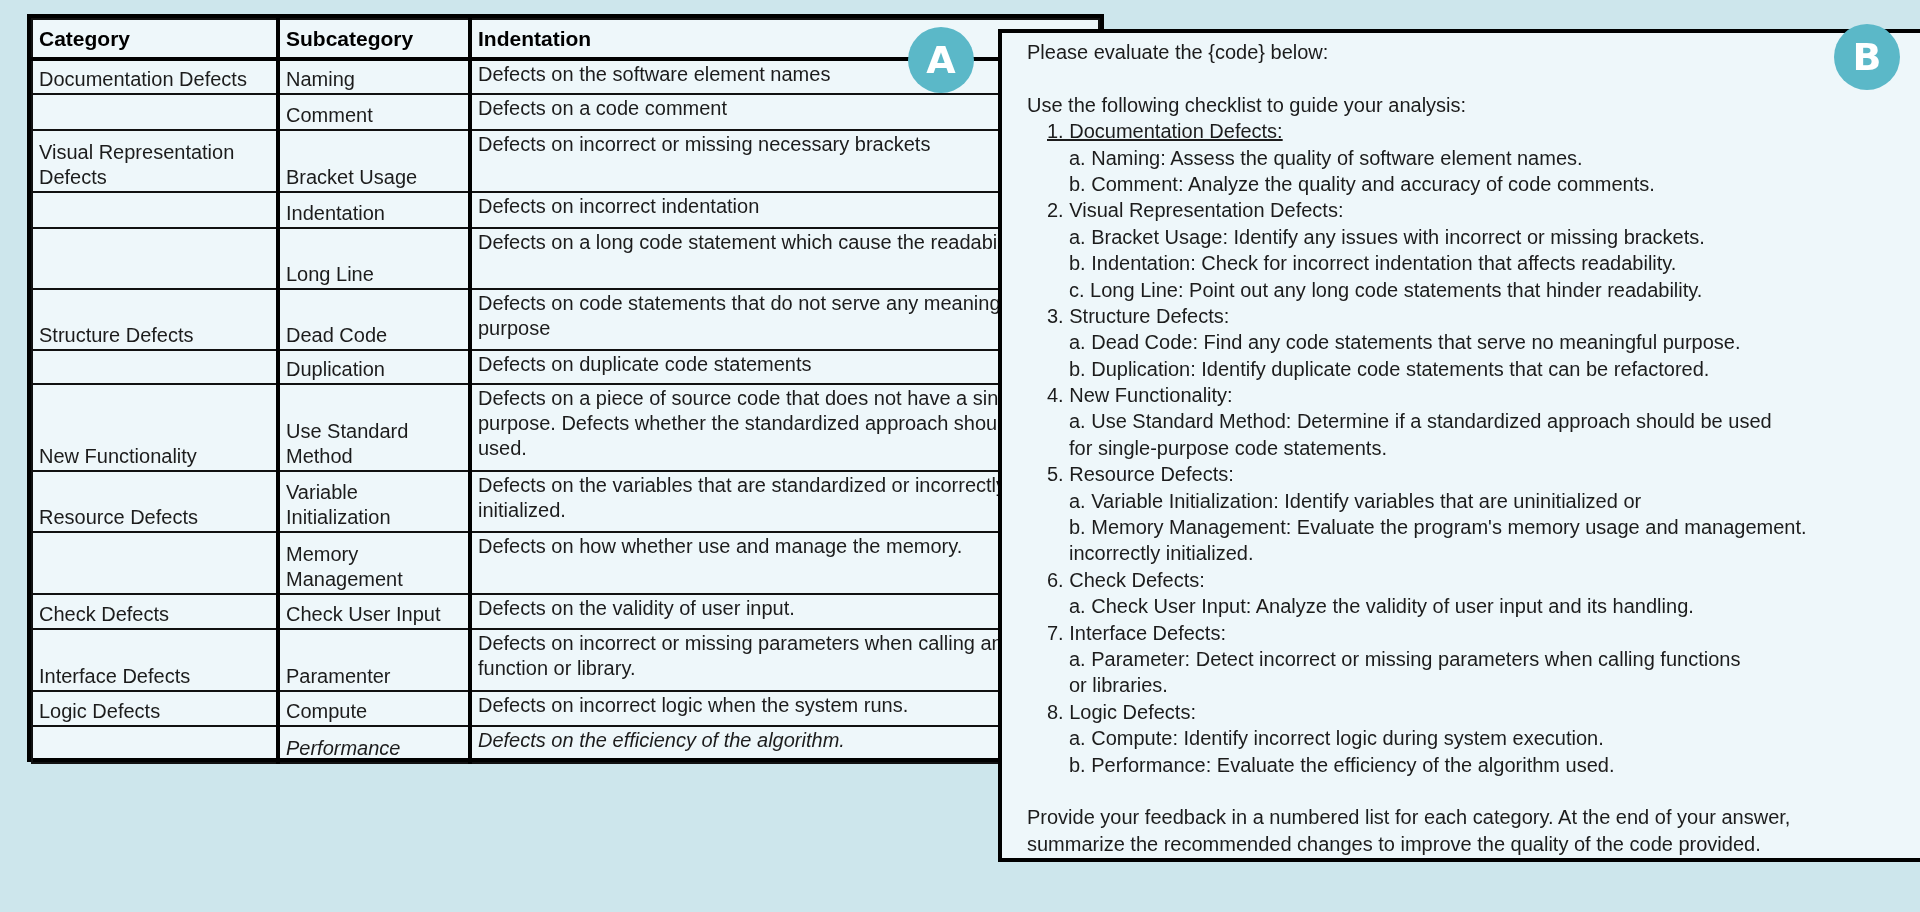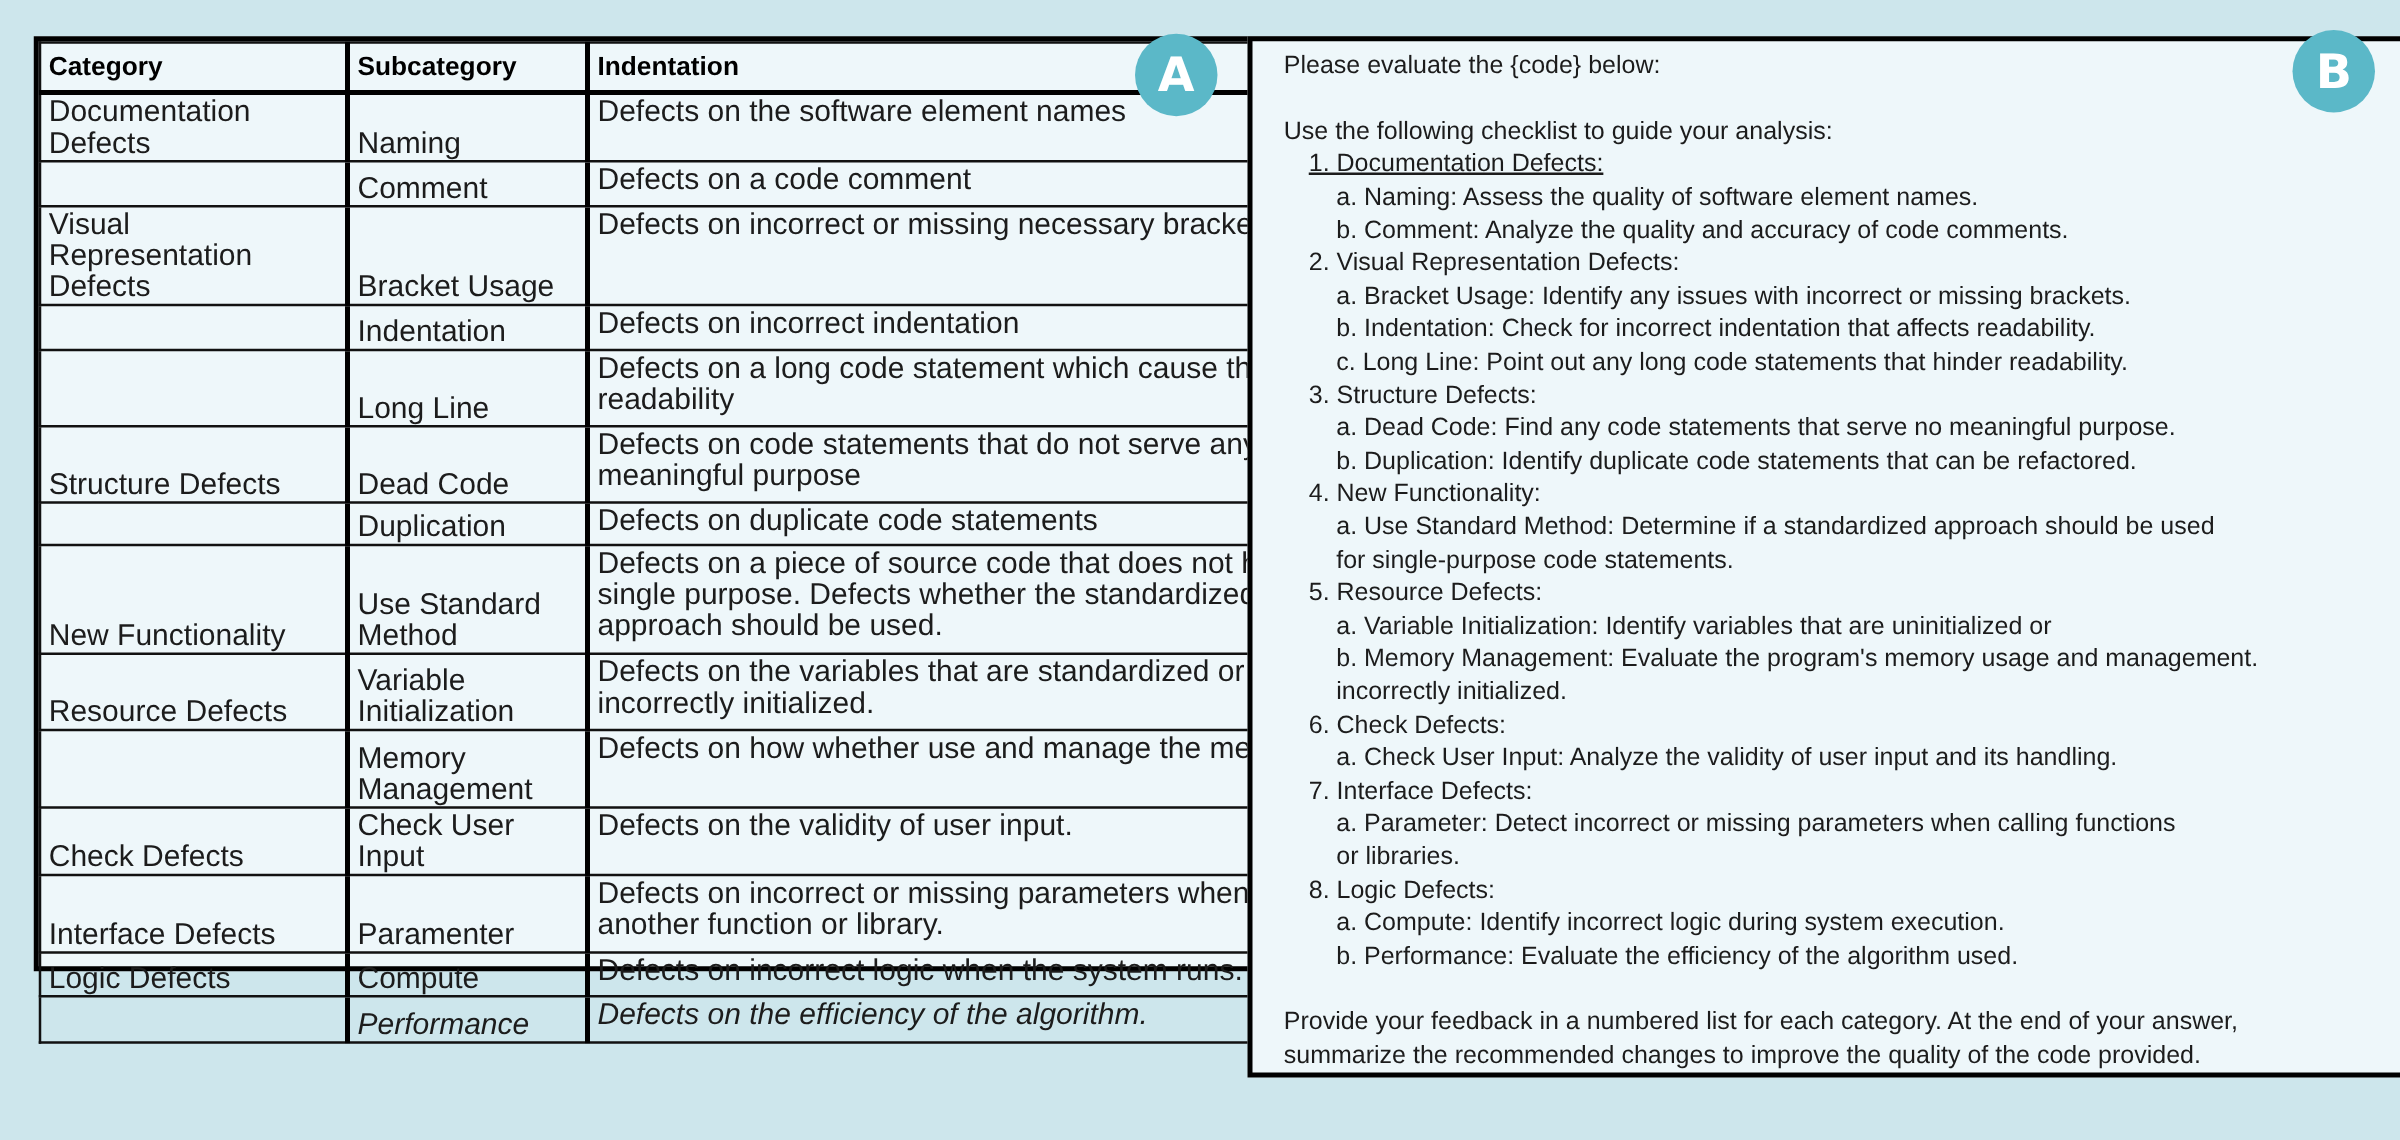--- a/index.html
+++ b/index.html
@@ -4,31 +4,31 @@
 <style>
   html, body { margin:0; padding:0; }
   body {
     width:1920px; height:912px; overflow:hidden;
     background:#cde6ec;
     font-family:"Liberation Sans", sans-serif;
     position:relative; color:#111;
   }
   
   #panel-a {
-    position:absolute; left:27px; top:29px; width:1077px; height:748px;
+    position:absolute; left:27px; top:14px; width:1077px; height:748px;
     background:#eef7fa;
     border:4px solid #000; box-sizing:border-box;
   }
   #defect-table {
     border-collapse:collapse; width:100%; height:100%;
     table-layout:fixed;
   }
   #defect-table th, #defect-table td {
     border:2px solid #111;
-    font-size:24px; line-height:25px;
+    font-size:20px; line-height:25px;
     padding:1px 6px 1px 6px;
     vertical-align:bottom;
     text-align:left;
     color:#1c1c1c;
   }
   #defect-table th { font-weight:bold; font-size:21px; color:#000; vertical-align:middle; }
   #defect-table td.desc { vertical-align:top; }
   #defect-table col.c1 { width:246px; }
   #defect-table col.c2 { width:192px; }
   #defect-table .thick-l { border-left:4px solid #000; }

